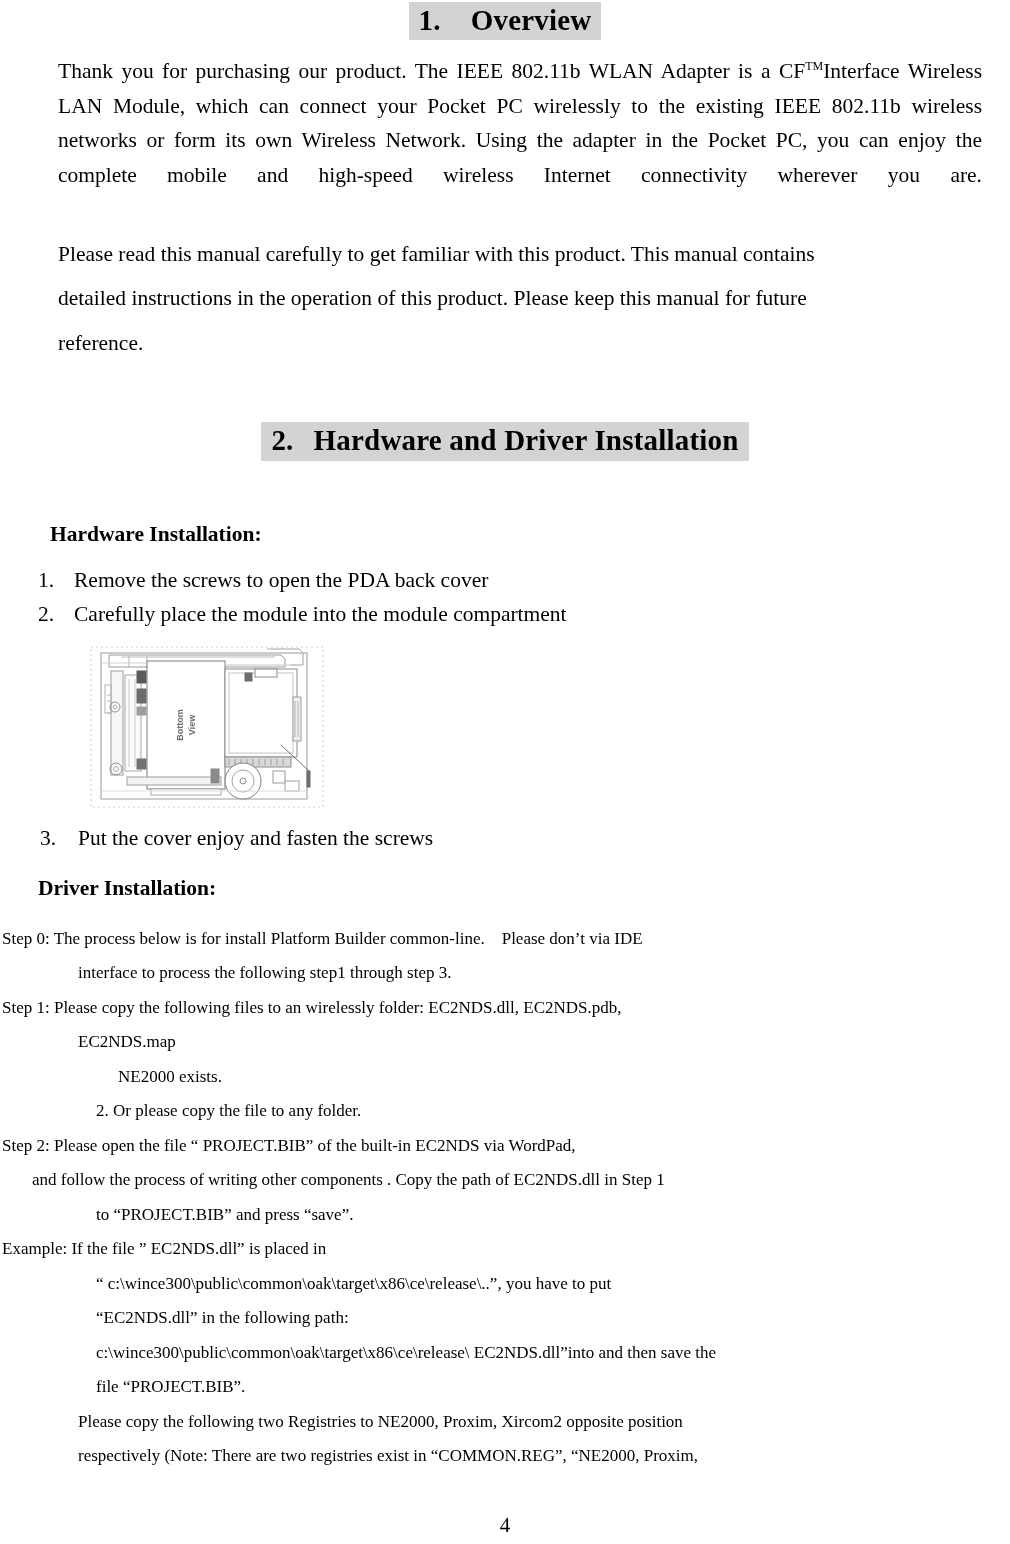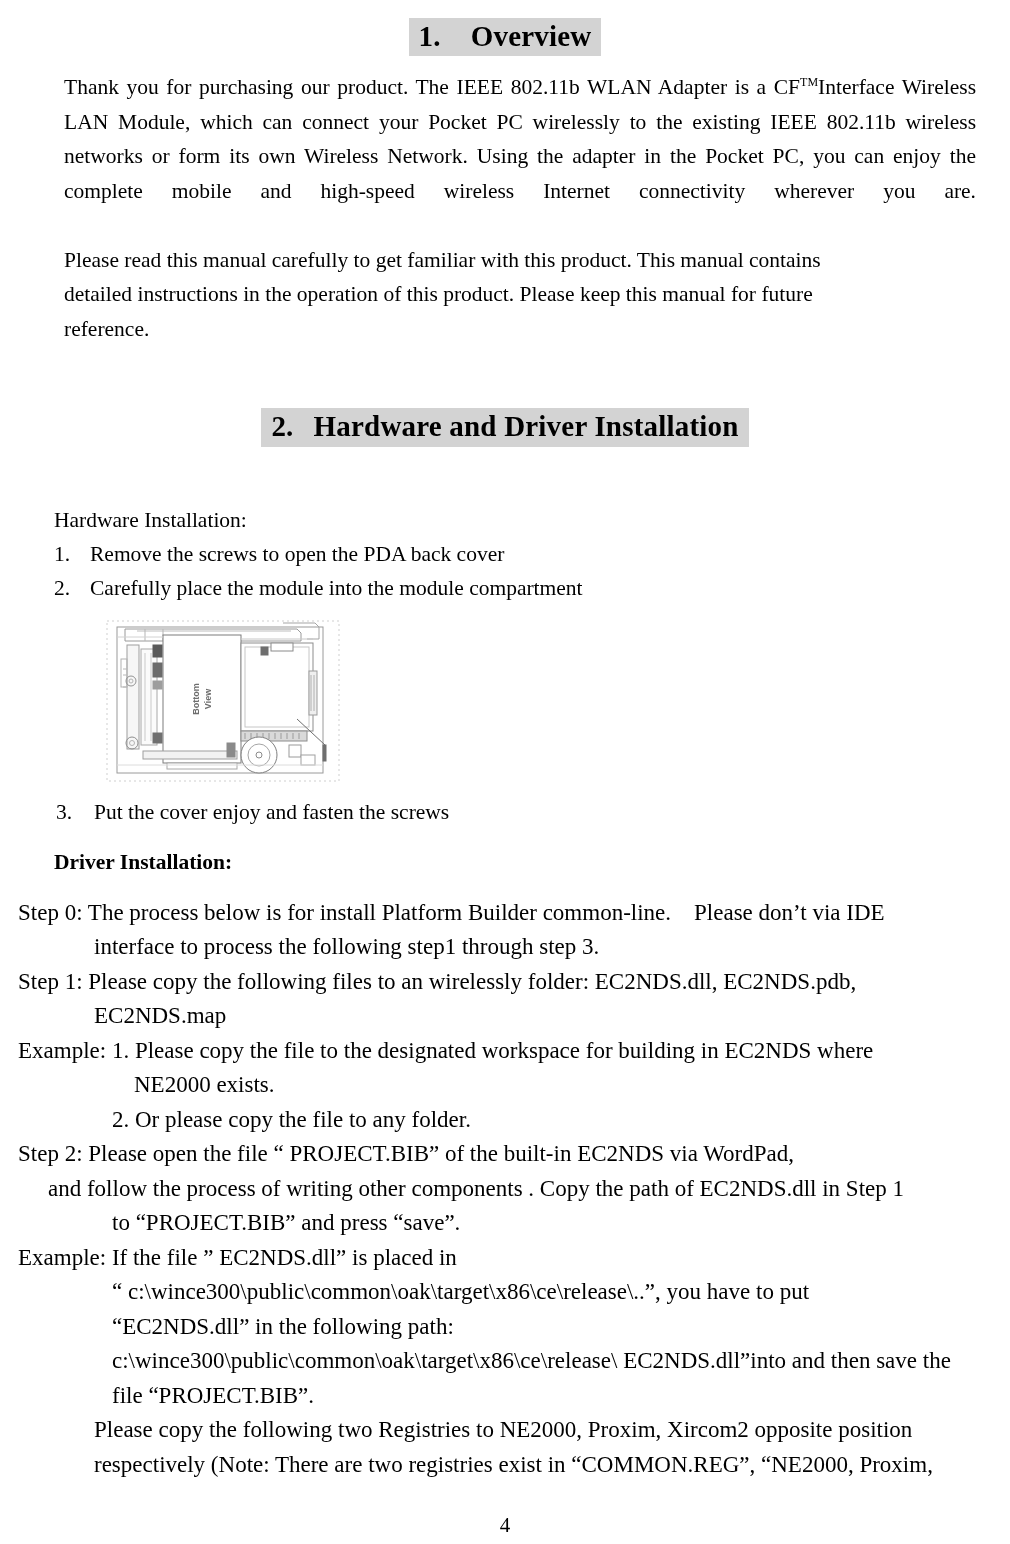--- a/index.html
+++ b/index.html
@@ -15,21 +15,21 @@
   }
 
   .page {
     position: relative;
     width: 1010px;
     height: 1544px;
     margin: 0 auto;
     background: #ffffff;
     overflow: hidden;
     box-sizing: border-box;
-    padding: 16px;
+    padding: 0;
   }
 
   
   .heading-row {
     text-align: center;
     margin: 0;
   }
 
   .heading-hl {
     display: inline-block;
@@ -51,21 +51,21 @@
   }
 
   #heading-2 .num {
     margin-right: 20px;
   }
 
   
   .para {
     font-size: 21.5px;
     line-height: 34.5px;
-    margin: 0;
+    margin: 10px;
   }
 
   .intro-block {
     margin-left: 48px;
     margin-right: 18px;
     margin-top: 14px;
   }
 
   .justify-all {
     text-align: justify;
@@ -86,24 +86,24 @@
     line-height: 0;
   }
 
   
   .hw-block {
     margin-top: 56px;
     margin-left: 38px;
   }
 
   .subhead {
-    font-weight: normal;
+    font-weight: bold;
     font-size: 21.5px;
     line-height: 34px;
-    margin: 0;
+    margin: 12px;
   }
 
   .numlist {
     margin: 0;
     padding: 0;
     list-style: none;
   }
 
   .numlist li {
     font-size: 21.5px;
@@ -135,21 +135,21 @@
   .figure svg {
     display: block;
   }
 
   
   .step-block {
     margin-top: 8px;
   }
 
   .step-line {
-    font-size: 23px;
+    font-size: 17px;
     line-height: 34.5px;
     margin: 0;
     padding: 0;
     white-space: pre-wrap;
   }
 
   .ind-0 { margin-left: 2px; }
   .ind-1 { margin-left: 32px; }
   .ind-2 { margin-left: 78px; }
   .ind-3 { margin-left: 96px; }
@@ -301,21 +301,20 @@
       <span class="mark">3.</span>
       <span>Put the cover enjoy and fasten the screws</span>
     </div>
 
     <p class="driver-head">Driver Installation:</p>
 
     <p class="step-line ind-0">Step 0: The process below is for install Platform Builder common-line.    Please don’t via IDE</p>
     <p class="step-line ind-2">interface to process the following step1 through step 3.</p>
     <p class="step-line ind-0">Step 1: Please copy the following files to an wirelessly folder: EC2NDS.dll, EC2NDS.pdb,</p>
     <p class="step-line ind-2">EC2NDS.map</p>
-    <p class="step-line ind-0">Example: 1. Please copy the file to the designated workspace for building in EC2NDS where</p>
     <p class="step-line ind-4">NE2000 exists.</p>
     <p class="step-line ind-3">2. Or please copy the file to any folder.</p>
     <p class="step-line ind-0">Step 2: Please open the file “ PROJECT.BIB” of the built-in EC2NDS via WordPad,</p>
     <p class="step-line ind-1">and follow the process of writing other components . Copy the path of EC2NDS.dll in Step 1</p>
     <p class="step-line ind-3">to “PROJECT.BIB” and press “save”.</p>
     <p class="step-line ind-0">Example: If the file ” EC2NDS.dll” is placed in</p>
     <p class="step-line ind-3">“ c:\wince300\public\common\oak\target\x86\ce\release\..”, you have to put</p>
     <p class="step-line ind-3">“EC2NDS.dll” in the following path:</p>
     <p class="step-line ind-3">c:\wince300\public\common\oak\target\x86\ce\release\ EC2NDS.dll”into and then save the</p>
     <p class="step-line ind-3">file “PROJECT.BIB”.</p>

